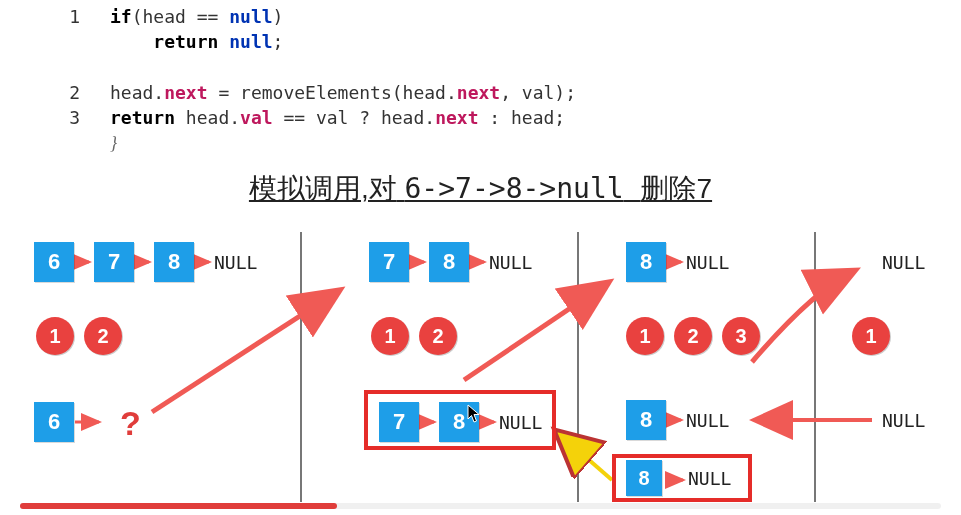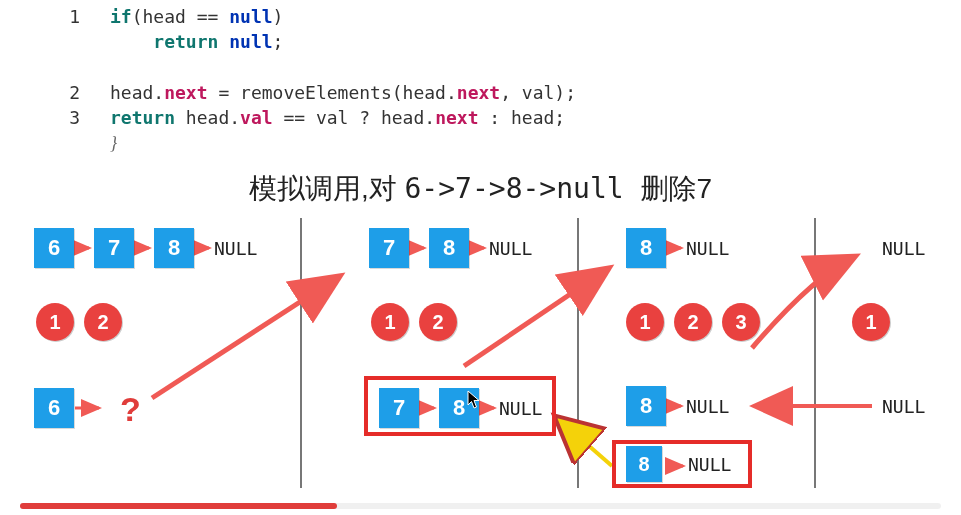--- a/index.html
+++ b/index.html
@@ -15,30 +15,31 @@
   }
   .code-block {
     font-family: Menlo, Monaco, Consolas, monospace;
     font-size: 18px;
     line-height: 1.4;
     white-space: pre;
     color: #333;
     margin-left: 20px;
   }
   .ln { display:inline-block; width: 90px; text-align: right; padding-right: 30px; color:#333; }
-  .kw { color: #0f766e; font-weight: bold; }
+  .kw { color: #000000; font-weight: bold; }
   .fld { color: #be185d; font-weight: bold; }
   .lit { color: #0033b3; font-weight: bold; }
 
   .title {
     text-align: center;
     font-size: 28px;
-    margin: 14px 0 10px 0;
+    margin: 14px 0 24px 0;
     font-family: "PingFang SC", "Microsoft YaHei", sans-serif;
     color: #222;
+    text-decoration: underline;
   }
   .title .mono { font-family: Menlo, Monaco, Consolas, monospace; }
 
   .diagram {
     position: relative;
     margin: 0 12px;
     height: 270px;
   }
   .vline { position:absolute; top:0; bottom:0; width:2px; background:#777; }
   .node {

